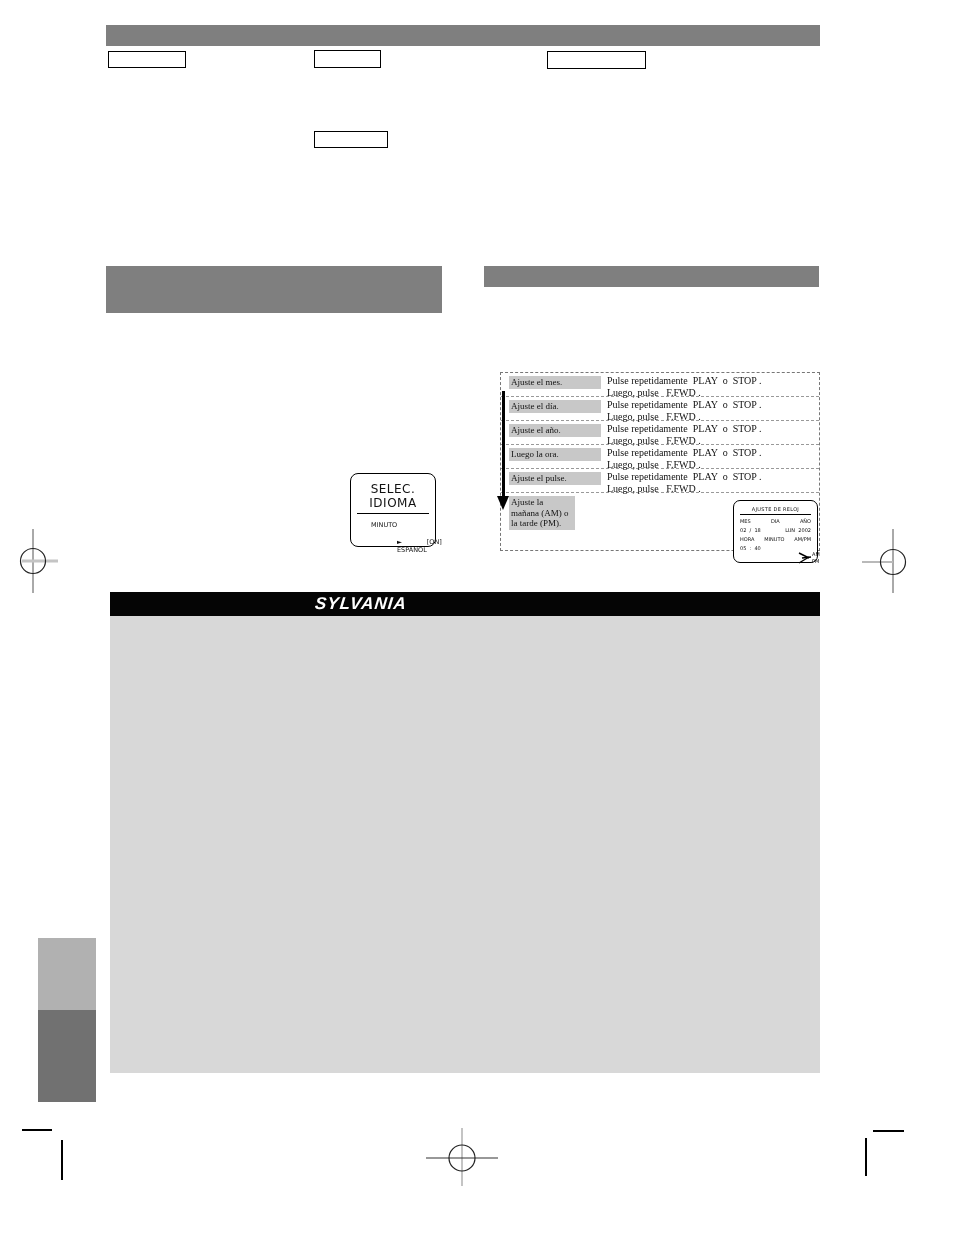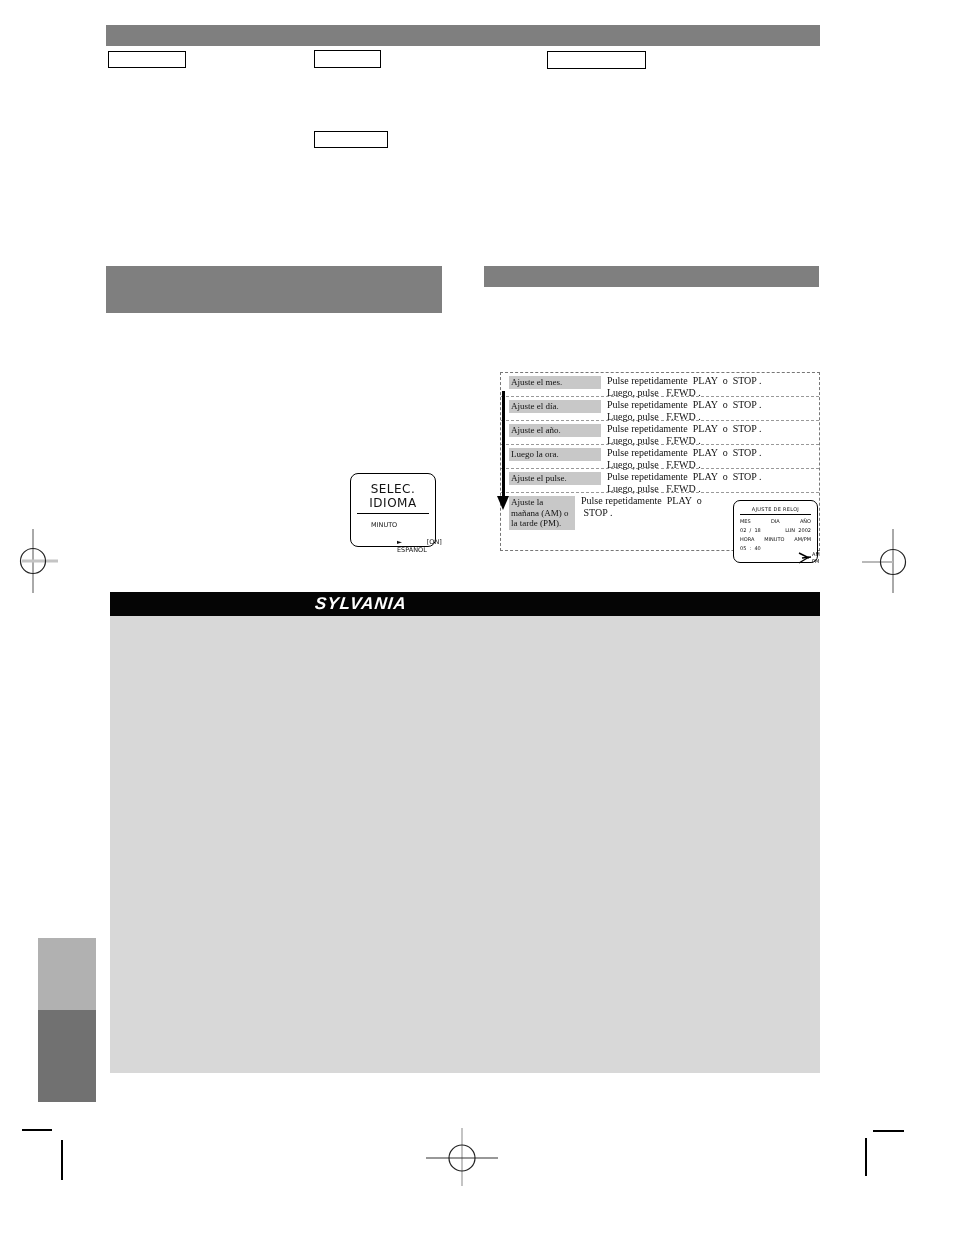--- a/index.html
+++ b/index.html
@@ -83,21 +83,20 @@
       <span class="sinstr"><span>Pulse repetidamente  PLAY  o  STOP .</span><br><span>Luego, pulse   F.FWD .</span></span>
     </div>
     <div class="srow">
       <span class="slabel">Ajuste el pulse.</span>
       <span class="sinstr"><span>Pulse repetidamente  PLAY  o  STOP .</span><br><span>Luego, pulse   F.FWD .</span></span>
     </div>
     <div class="srow">
       <span class="slabel">Ajuste la
 mañana (AM) o
 la tarde (PM).</span>
-      <span class="sinstr"><span>Pulse repetidamente  PLAY  o</span><br><span> STOP .</span></span>
     </div>
   </div>
 
   <div class="abs" id="seq-arrow-line"></div>
   <div class="abs" id="seq-arrow-head"></div>
 
   <div class="abs osd" id="lang-screen">
     <div id="lang-title">SELEC. IDIOMA</div>
     <hr id="lang-rule">
     <div id="lang-op1">MINUTO</div>

